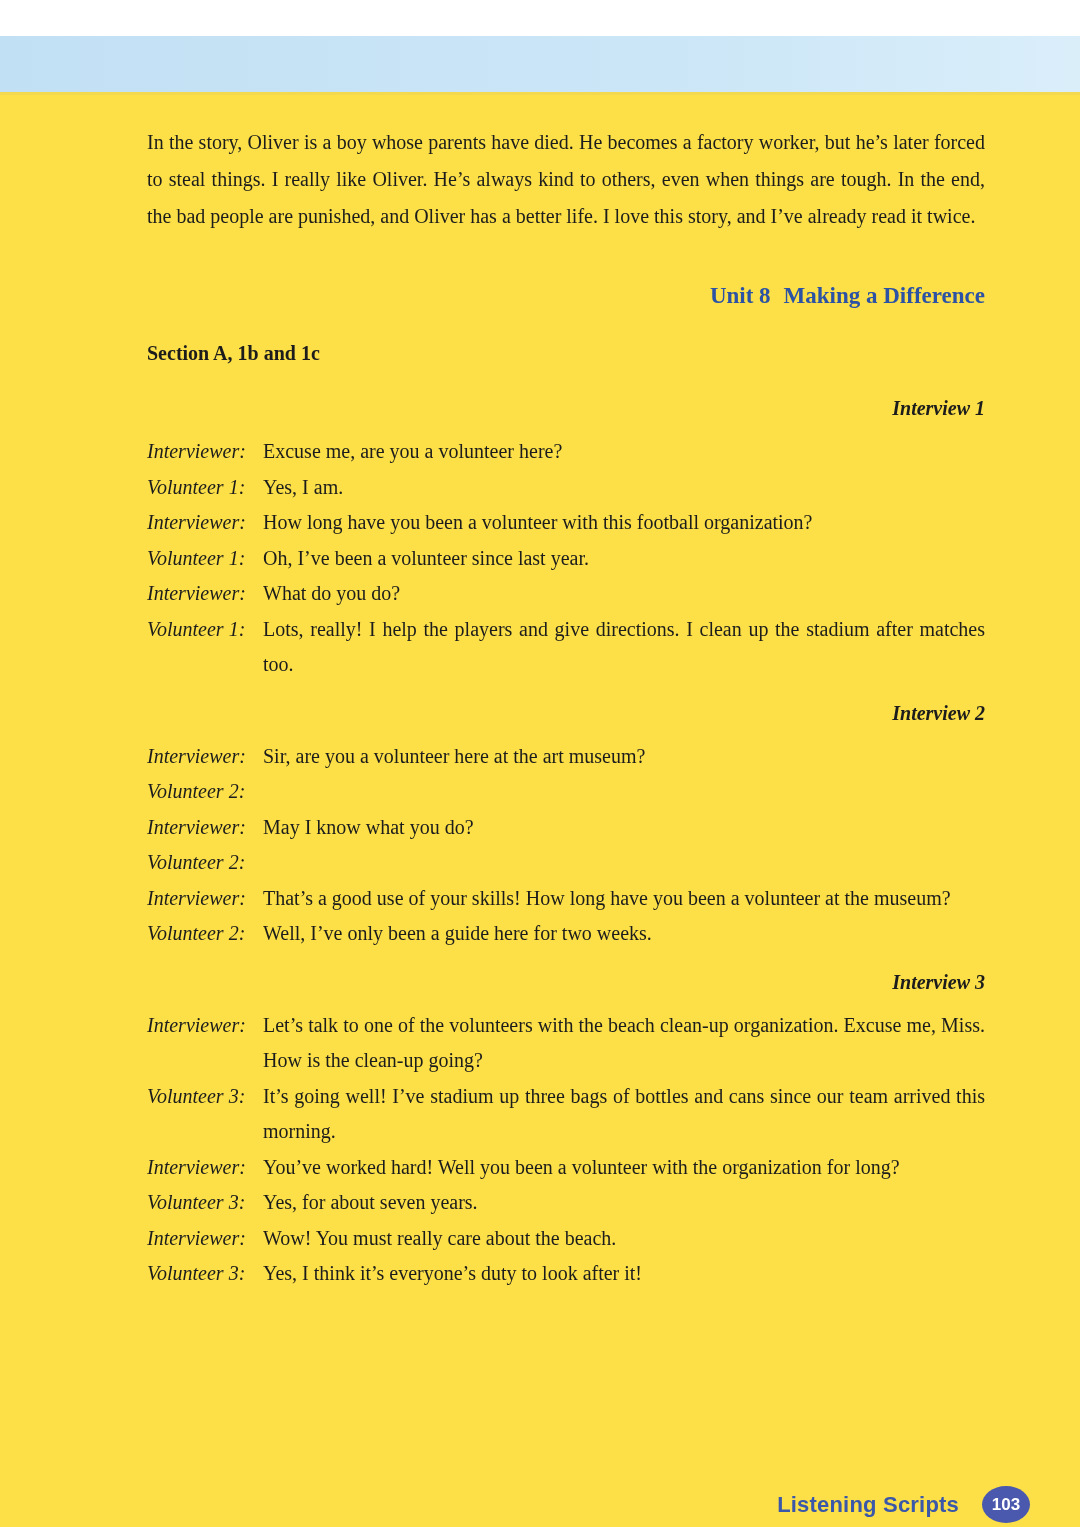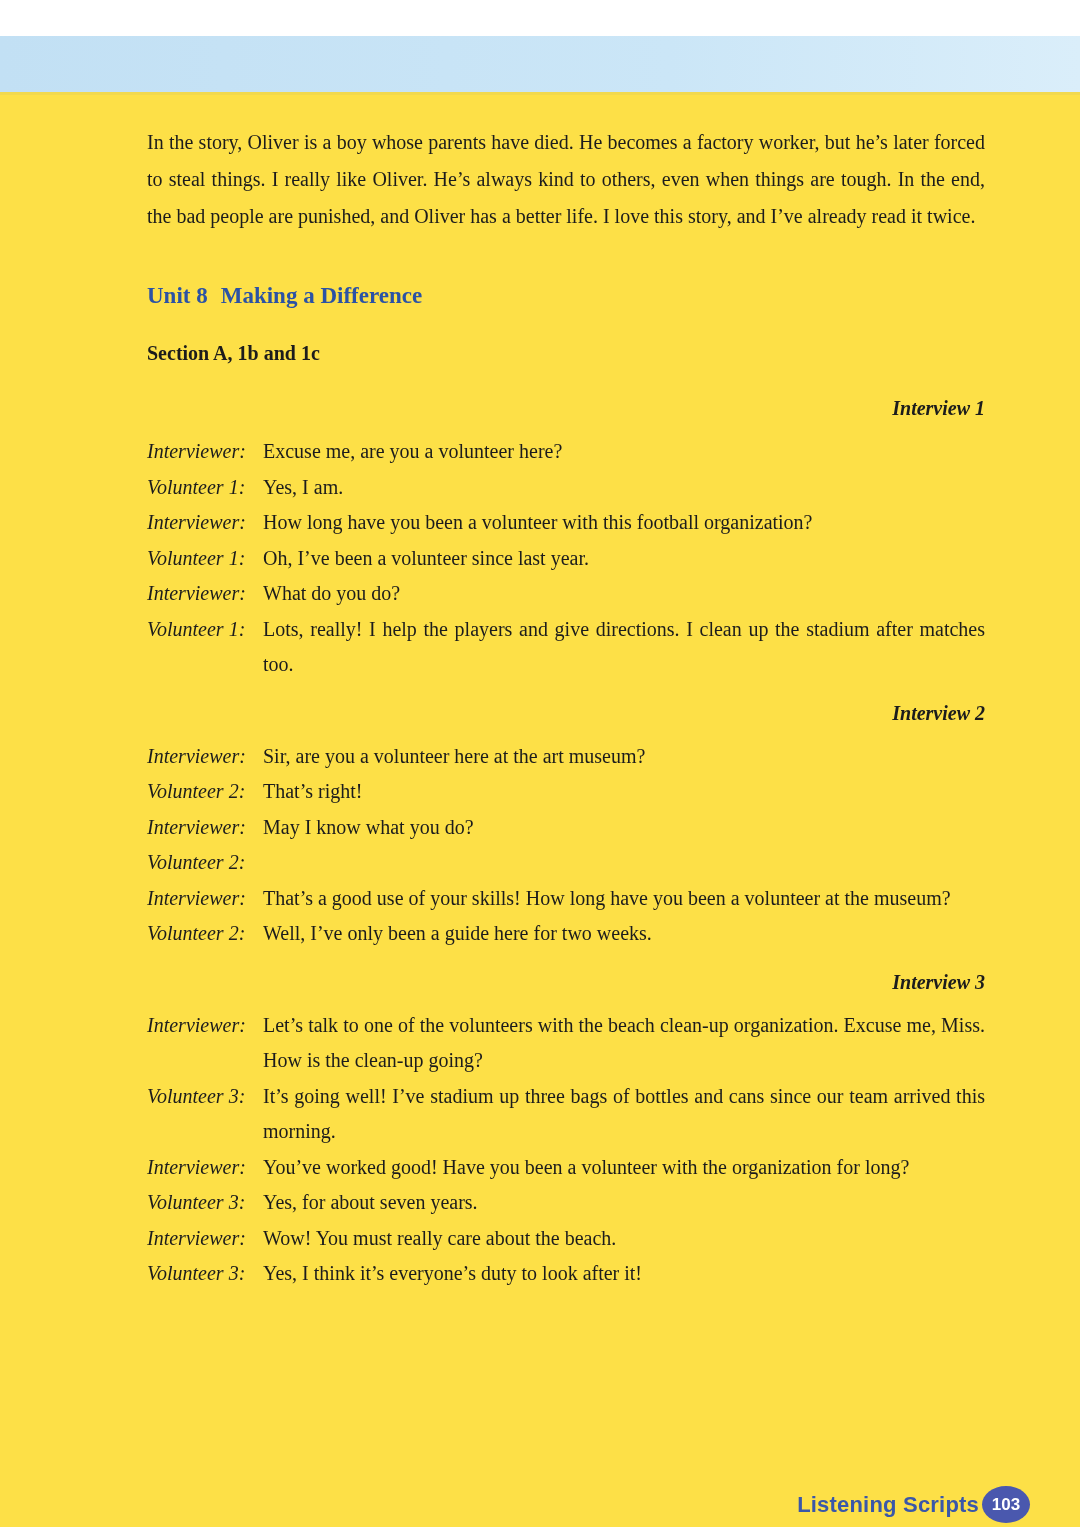--- a/index.html
+++ b/index.html
@@ -34,20 +34,21 @@
     line-height: 37px;
     text-align: justify;
     margin: 0 0 46px 0;
   }
   .unit-title {
     font-size: 23px;
     font-weight: bold;
     color: var(--heading-blue, #2b52a5);
     margin: 0 0 27px 0;
     line-height: 30px;
+    text-align: right;
   }
   .unit-title .unit-name { margin-left: 13px; }
   .section-line {
     font-size: 20px;
     font-weight: bold;
     margin: 0 0 23px 0;
     line-height: 30px;
   }
   .interview { margin: 0 0 13px 0; }
   .interview-heading {
@@ -70,21 +71,21 @@
   .line {
     flex: 1;
     text-align: justify;
   }
   .page-footer {
     position: absolute;
     top: 1450px;
     right: 50px;
     display: flex;
     align-items: center;
-    gap: 3px;
+    gap: 23px;
     font-family: "Liberation Sans", sans-serif;
   }
   .footer-label {
     color: var(--footer-blue, #3a57a9);
     font-weight: bold;
     font-size: 22px;
     letter-spacing: 0.2px;
   }
   .page-badge {
     display: flex;
@@ -141,21 +142,20 @@
     </section>
 
     <section class="interview">
       <h2 class="interview-heading">Interview 2</h2>
       <div class="turn">
         <span class="speaker">Interviewer:</span>
         <span class="line">Sir, are you a volunteer here at the art museum?</span>
       </div>
       <div class="turn">
         <span class="speaker">Volunteer 2:</span>
-        <span class="line">That’s right!</span>
       </div>
       <div class="turn">
         <span class="speaker">Interviewer:</span>
         <span class="line">May I know what you do?</span>
       </div>
       <div class="turn">
         <span class="speaker">Volunteer 2:</span>
       </div>
       <div class="turn">
         <span class="speaker">Interviewer:</span>
@@ -172,21 +172,21 @@
       <div class="turn">
         <span class="speaker">Interviewer:</span>
         <span class="line">Let’s talk to one of the volunteers with the beach clean-up organization. Excuse me, Miss. How is the clean-up going?</span>
       </div>
       <div class="turn">
         <span class="speaker">Volunteer 3:</span>
         <span class="line">It’s going well! I’ve stadium up three bags of bottles and cans since our team arrived this morning.</span>
       </div>
       <div class="turn">
         <span class="speaker">Interviewer:</span>
-        <span class="line">You’ve worked good! Have you been a volunteer with the organization for long?</span>
+        <span class="line">You’ve worked hard! Well you been a volunteer with the organization for long?</span>
       </div>
       <div class="turn">
         <span class="speaker">Volunteer 3:</span>
         <span class="line">Yes, for about seven years.</span>
       </div>
       <div class="turn">
         <span class="speaker">Interviewer:</span>
         <span class="line">Wow! You must really care about the beach.</span>
       </div>
       <div class="turn">

